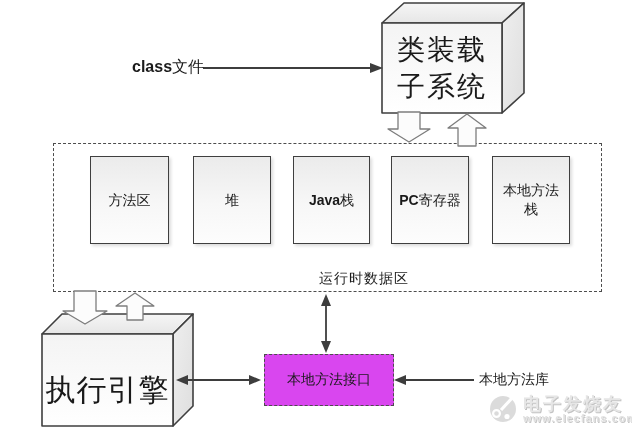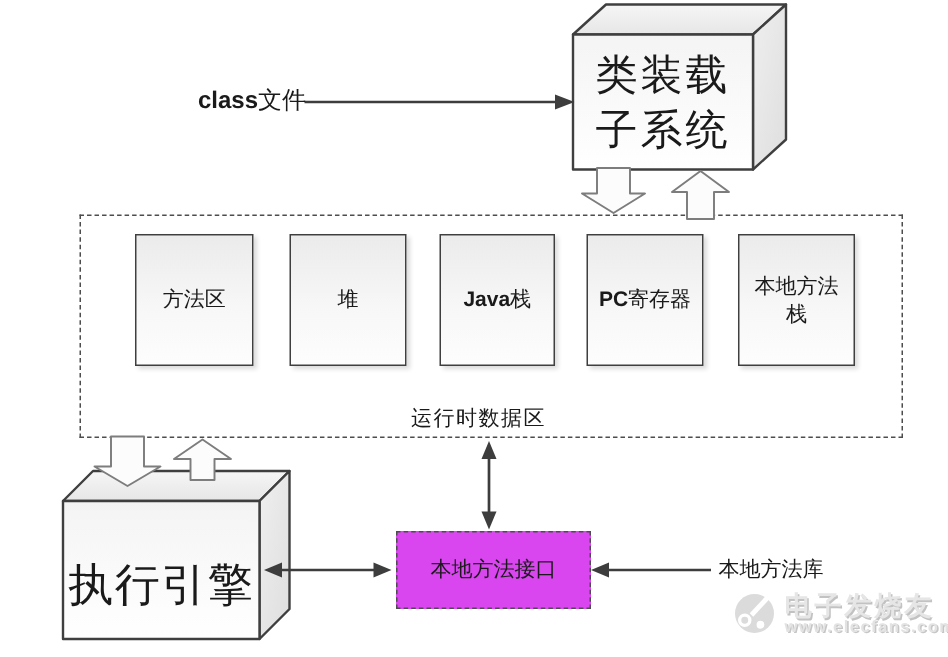--- a/index.html
+++ b/index.html
@@ -23,21 +23,21 @@
     border:1px solid #3f3f3f;
     background:linear-gradient(180deg,#ebebeb 0%,#f7f7f7 55%,#fdfdfd 100%);
     box-shadow:2px 2px 3px rgba(0,0,0,0.14);
     display:flex;align-items:center;justify-content:center;
     font-size:14px;z-index:2;text-align:center;
   }
   .rt-box .txt{white-space:nowrap;line-height:19px;}
   .rt-box.wrap .txt{white-space:normal;width:62px;}
   .latin{font-family:"Liberation Sans","DejaVu Sans",sans-serif;font-weight:bold;}
   .runtime-label{
-    position:absolute;left:220px;top:126px;width:160px;text-align:left;
+    position:absolute;left:230px;top:126px;width:160px;text-align:center;
     font-size:14px;z-index:2;letter-spacing:1px;
   }
 
   
   .loader-label{
     left:382px;top:23px;width:120px;height:90px;
     display:flex;flex-direction:column;align-items:center;justify-content:center;
     font-size:28px;line-height:37px;letter-spacing:2px;border-radius:30px;
   }
   .engine-label{

